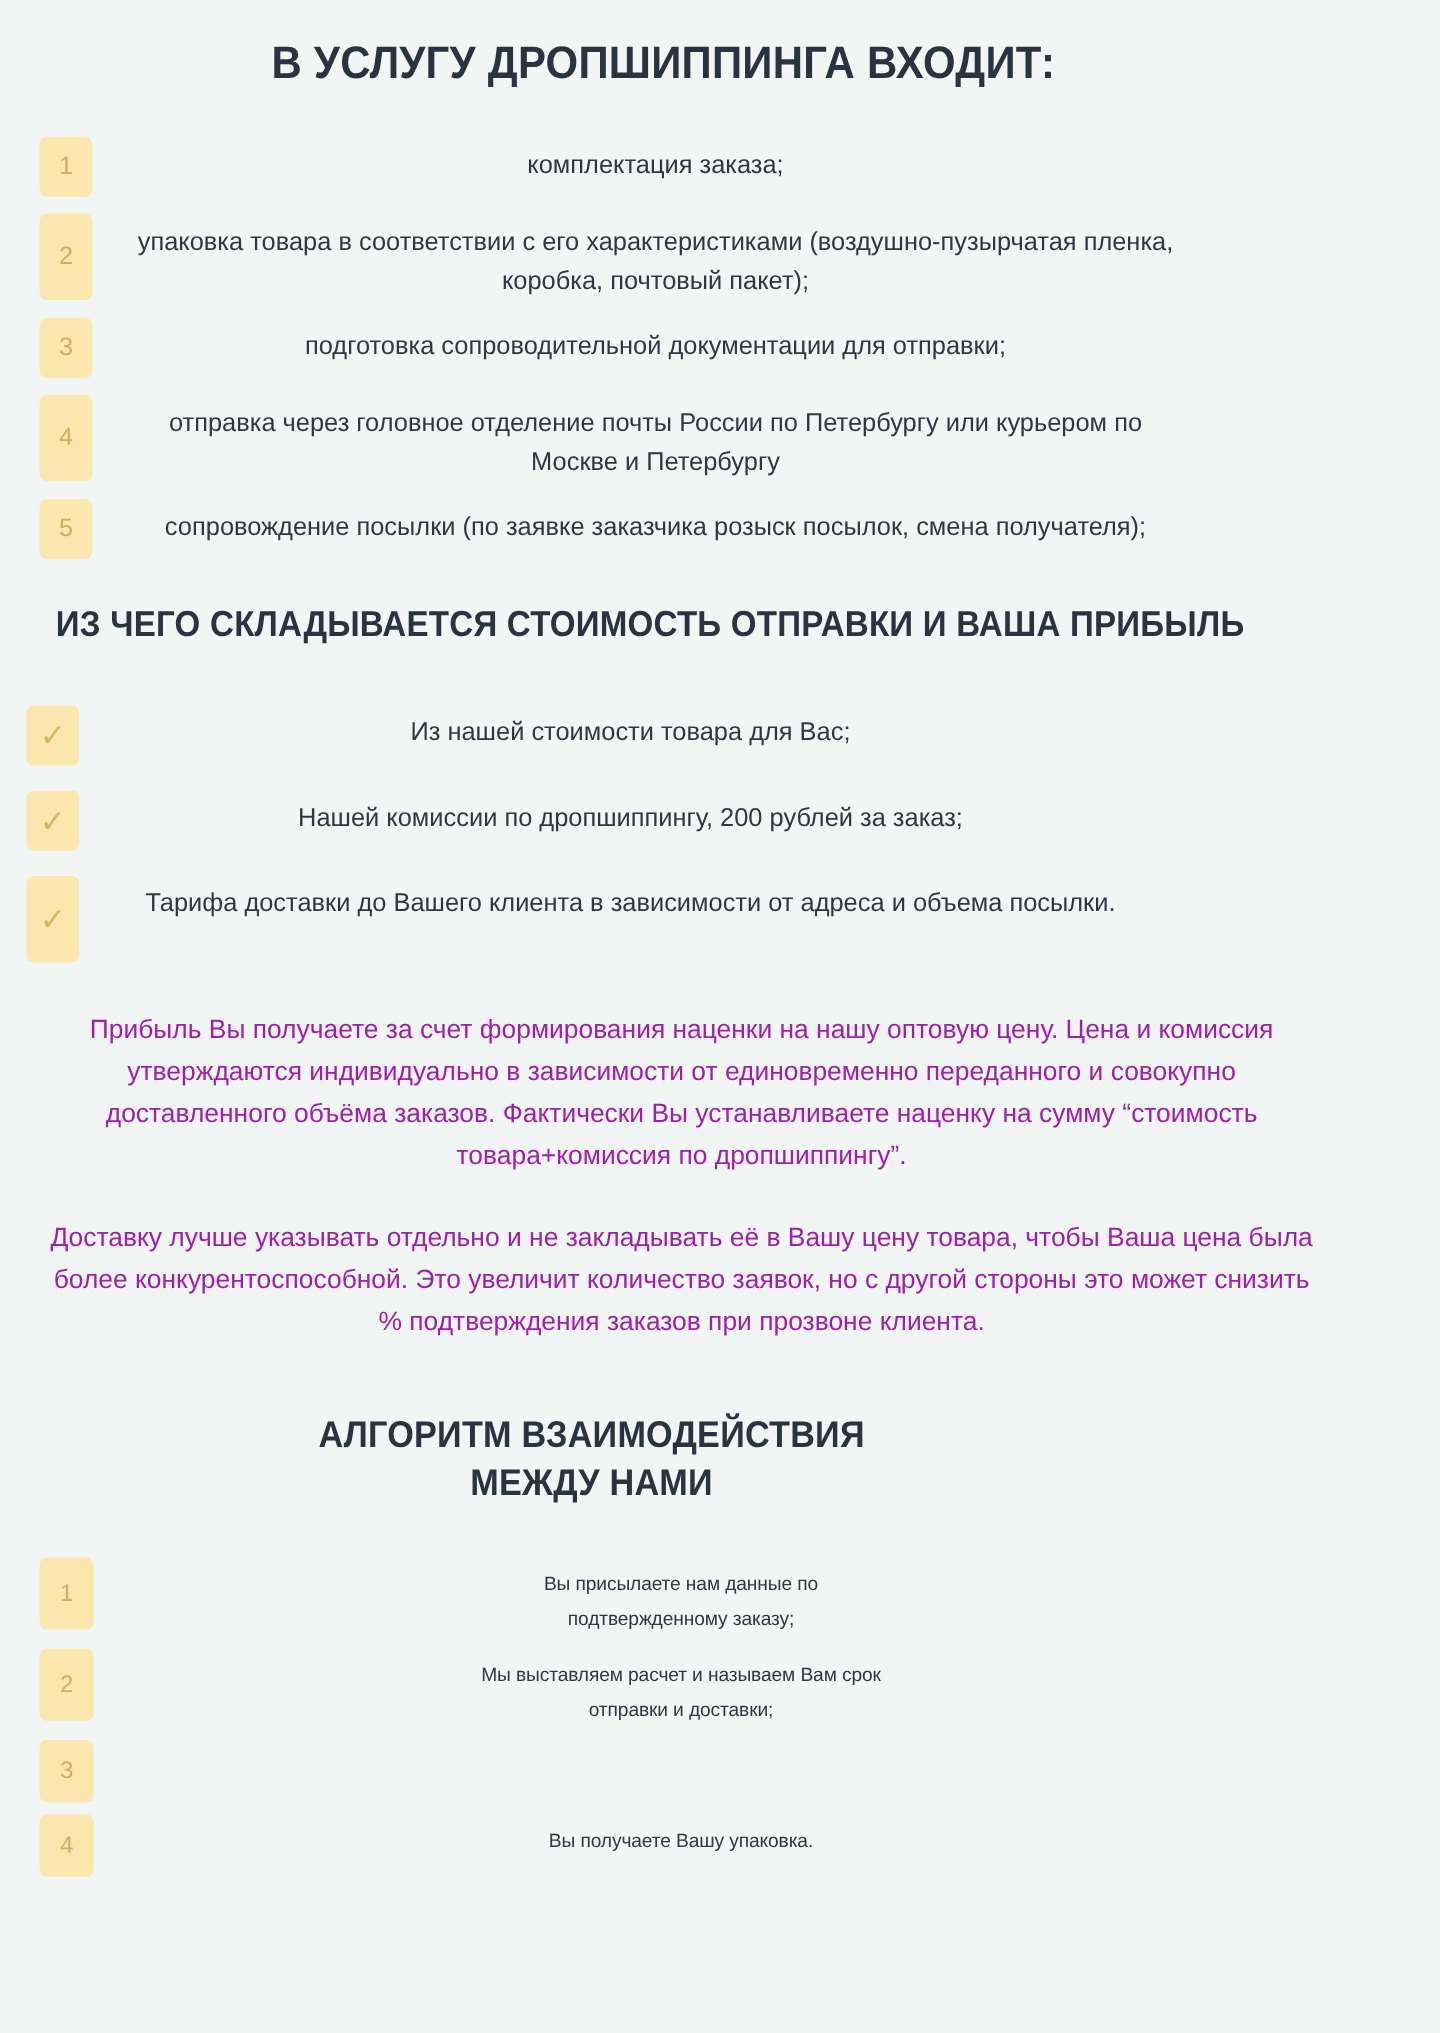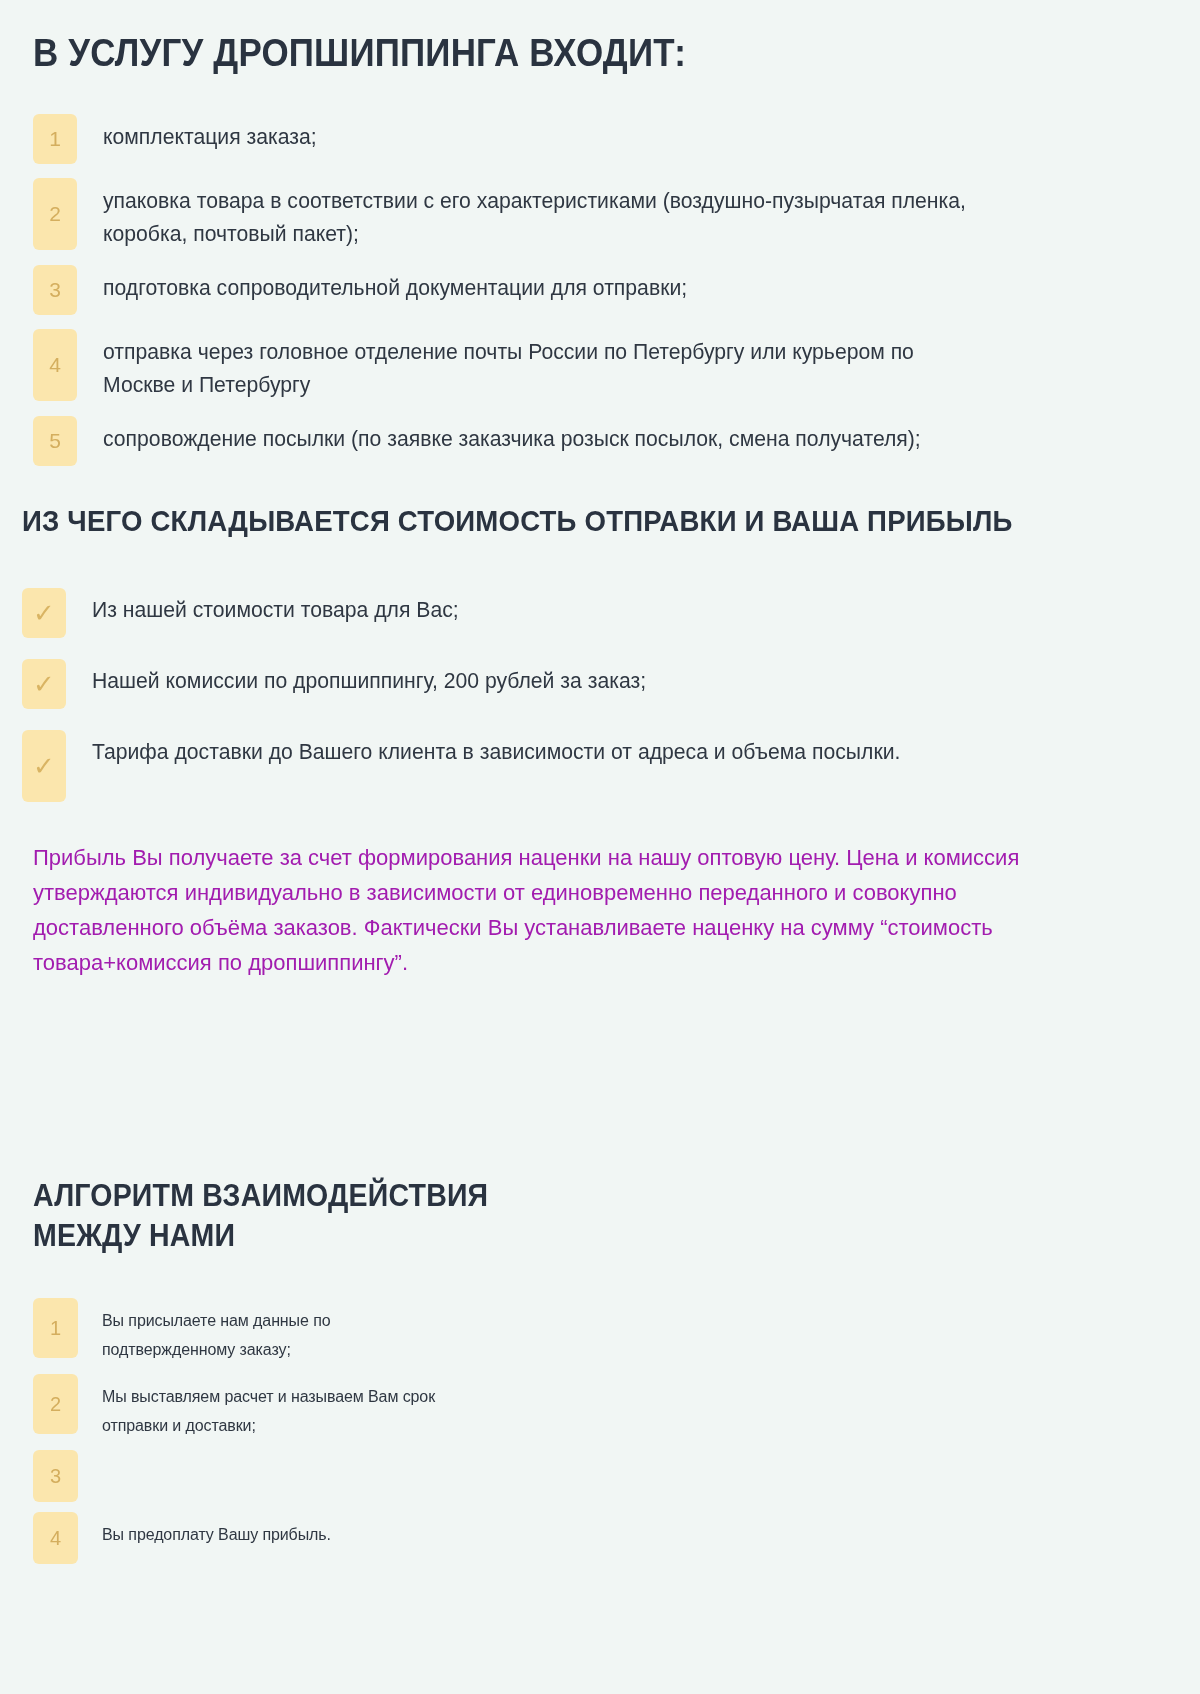--- a/index.html
+++ b/index.html
@@ -15,20 +15,21 @@
     color: #2b3340;
     overflow: hidden;
   }
 
   .page {
     position: relative;
     width: 1200px;
     height: 1694px;
     padding: 0;
     box-sizing: border-box;
+    text-align: center;
   }
 
   
   h1.section-title,
   h2.section-title {
     font-family: "Liberation Sans Narrow", "Liberation Sans", sans-serif;
     font-weight: 700;
     color: #2a3340;
     letter-spacing: 0.2px;
     margin: 0;
@@ -219,20 +220,21 @@
       </li>
       <li class="list-item">
         <span class="badge check" style="height:72px">✓</span>
         <span class="item-text">Тарифа доставки до Вашего клиента в зависимости от адреса и объема посылки.</span>
       </li>
     </ul>
   </section>
 
   <section id="block-paragraphs">
     <p class="para">Прибыль Вы получаете за счет формирования наценки на нашу оптовую цену. Цена и комиссия утверждаются индивидуально в зависимости от единовременно переданного и совокупно доставленного  объёма заказов. Фактически Вы устанавливаете наценку на сумму “стоимость товара+комиссия по дропшиппингу”.</p>
+    <p class="para">Доставку лучше указывать отдельно и не закладывать её в Вашу цену товара, чтобы Ваша цена была более конкурентоспособной. Это увеличит количество заявок, но с другой стороны это может снизить % подтверждения заказов при прозвоне клиента.</p>
   </section>
 
   <section id="block-algorithm">
     <h2 class="section-title two-line">АЛГОРИТМ ВЗАИМОДЕЙСТВИЯ
 МЕЖДУ НАМИ</h2>
     <ul class="list">
       <li class="list-item">
         <span class="badge" style="height:60px">1</span>
         <span class="item-text">Вы присылаете нам данные по
 подтвержденному заказу;</span>
@@ -240,18 +242,18 @@
       <li class="list-item">
         <span class="badge" style="height:60px">2</span>
         <span class="item-text">Мы выставляем расчет и называем Вам срок
 отправки и доставки;</span>
       </li>
       <li class="list-item">
         <span class="badge">3</span>
       </li>
       <li class="list-item">
         <span class="badge">4</span>
-        <span class="item-text">Вы предоплату Вашу прибыль.</span>
+        <span class="item-text">Вы получаете Вашу упаковка.</span>
       </li>
     </ul>
   </section>
 
 </div>
 
 </body></html>

